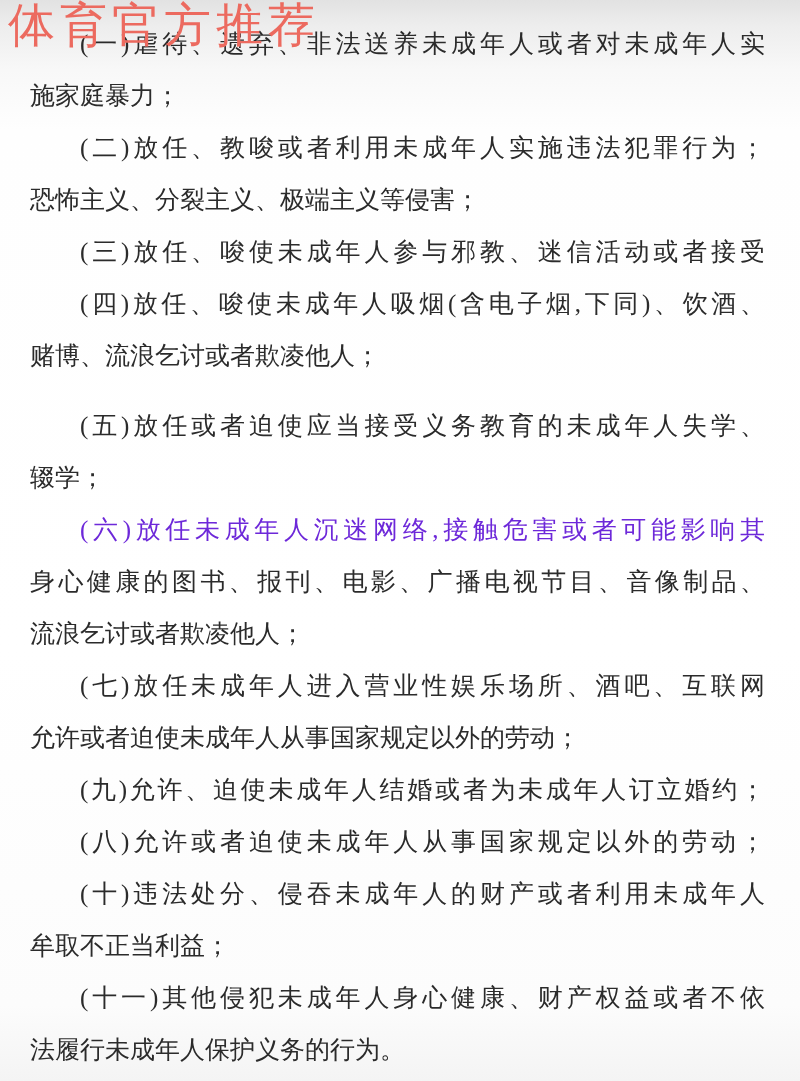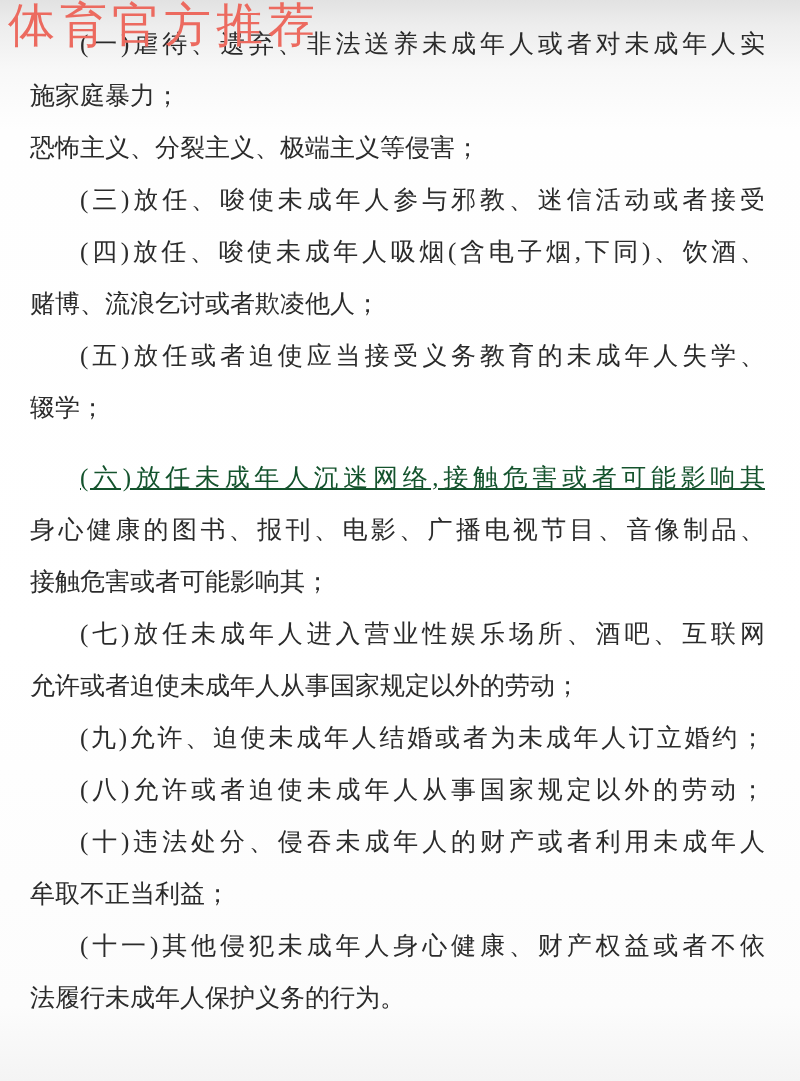--- a/index.html
+++ b/index.html
@@ -74,35 +74,38 @@
 
 <div class="page">
   <div class="watermark" style="color: rgb(236, 106, 95);">体育官方推荐</div>
 
   <div class="doc-body">
       <div class="para">
         <div class="line first" style="color: rgb(43, 43, 43);">(一)虐待、遗弃、非法送养未成年人或者对未成年人实</div>
         <div class="line final" style="color: rgb(43, 43, 43);">施家庭暴力；</div>
       </div>
       <div class="para">
+        <div class="line first" style="color: rgb(43, 43, 43);">(二)放任、教唆或者利用未成年人实施违法犯罪行为；</div>
+      </div>
+      <div class="para">
         <div class="line final" style="color: rgb(43, 43, 43);">恐怖主义、分裂主义、极端主义等侵害；</div>
         <div class="line first" style="color: rgb(43, 43, 43);">(三)放任、唆使未成年人参与邪教、迷信活动或者接受</div>
       </div>
       <div class="para">
         <div class="line first" style="color: rgb(43, 43, 43);">(四)放任、唆使未成年人吸烟(含电子烟,下同)、饮酒、</div>
         <div class="line final" style="color: rgb(43, 43, 43);">赌博、流浪乞讨或者欺凌他人；</div>
       </div>
       <div class="para">
         <div class="line first" style="color: rgb(43, 43, 43);">(五)放任或者迫使应当接受义务教育的未成年人失学、</div>
         <div class="line final" style="color: rgb(43, 43, 43);">辍学；</div>
       </div>
       <div class="para">
-        <div class="line first" style="color: #14532d; text-decoration: underline;">(六)放任未成年人沉迷网络,接触危害或者可能影响其</div>
+        <div class="line first" style="color: #6d28d9;">(六)放任未成年人沉迷网络,接触危害或者可能影响其</div>
         <div class="line" style="color: rgb(43, 43, 43);">身心健康的图书、报刊、电影、广播电视节目、音像制品、</div>
-        <div class="line final" style="color: rgb(43, 43, 43);">接触危害或者可能影响其；</div>
+        <div class="line final" style="color: rgb(43, 43, 43);">流浪乞讨或者欺凌他人；</div>
       </div>
       <div class="para">
         <div class="line first" style="color: rgb(43, 43, 43);">(七)放任未成年人进入营业性娱乐场所、酒吧、互联网</div>
         <div class="line final" style="color: rgb(43, 43, 43);">允许或者迫使未成年人从事国家规定以外的劳动；</div>
       </div>
       <div class="para">
         <div class="line first" style="color: rgb(43, 43, 43);">(九)允许、迫使未成年人结婚或者为未成年人订立婚约；</div>
       </div>
       <div class="para">
         <div class="line first" style="color: rgb(43, 43, 43);">(八)允许或者迫使未成年人从事国家规定以外的劳动；</div>

